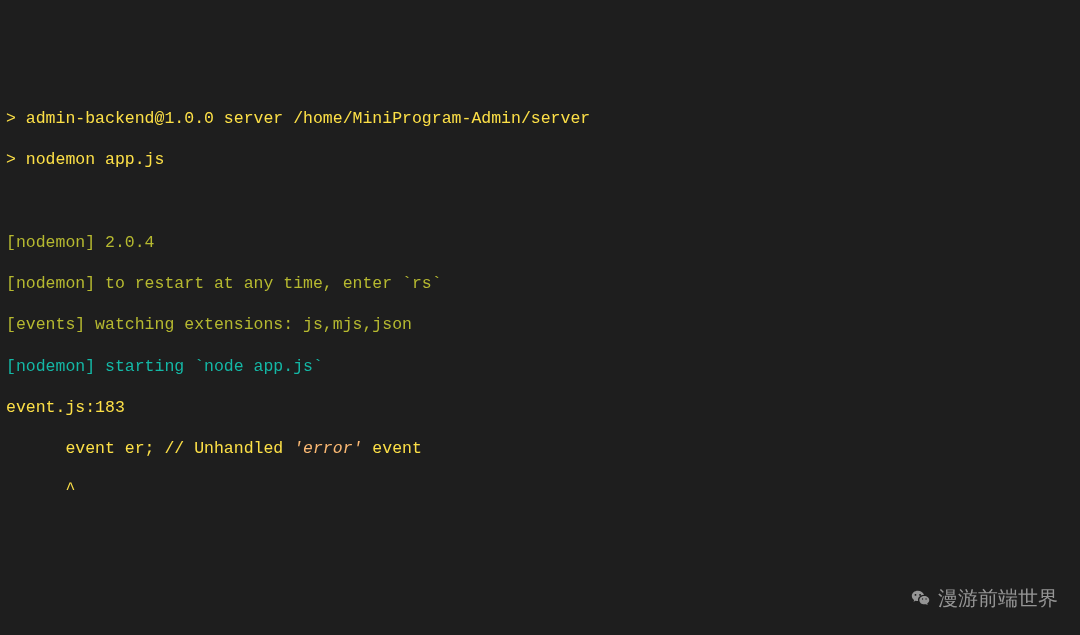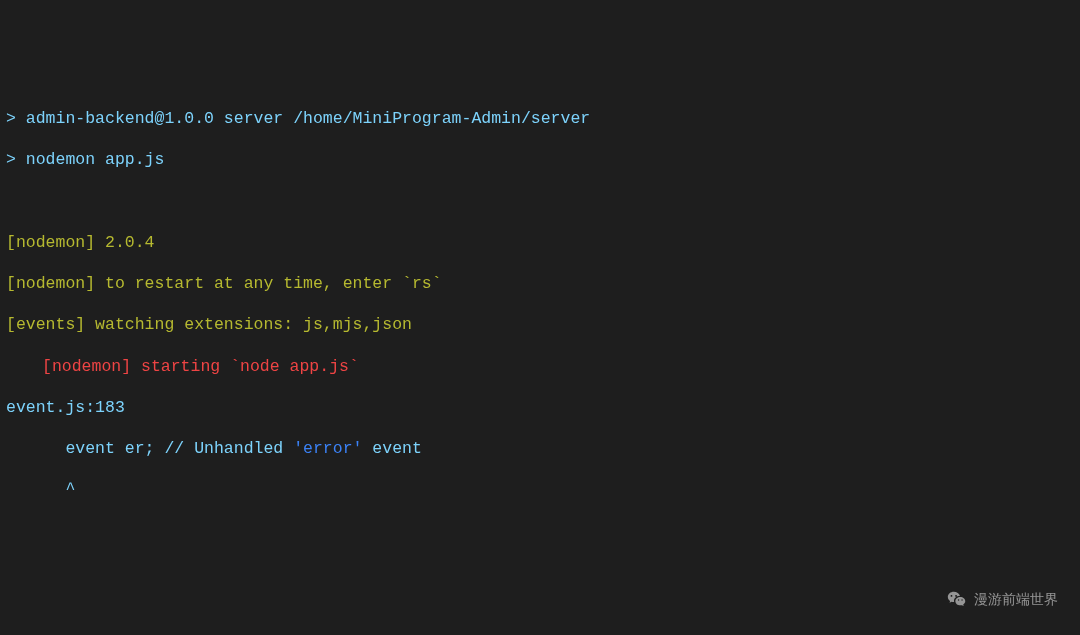--- a/index.html
+++ b/index.html
@@ -16,33 +16,33 @@
       padding: 6px;
       width: 1080px;
       height: 635px;
       overflow: hidden;
       position: relative;
       white-space: pre;
     }
     .line {
       display: block;
     }
-    .white { color: #7dd3fc; }
+    .white { color: #fde047; }
     .yellow { color: #b6b930; }
-    .green { color: #ef4444; margin-left: 36px; }
-    .red { color: #3b82f6; }
+    .green { color: #14b8a6; }
+    .red { color: #fdba74; font-style: italic; }
     .watermark {
       position: absolute;
       bottom: 24px;
       right: 22px;
       display: flex;
       align-items: center;
       color: #b3b3b3;
       font-family: sans-serif;
-      font-size: 14px;
+      font-size: 20px;
       opacity: 0.8;
     }
     .watermark svg {
       width: 22px;
       height: 22px;
       margin-right: 6px;
       fill: #b3b3b3;
     }
   </style>
 </head>

